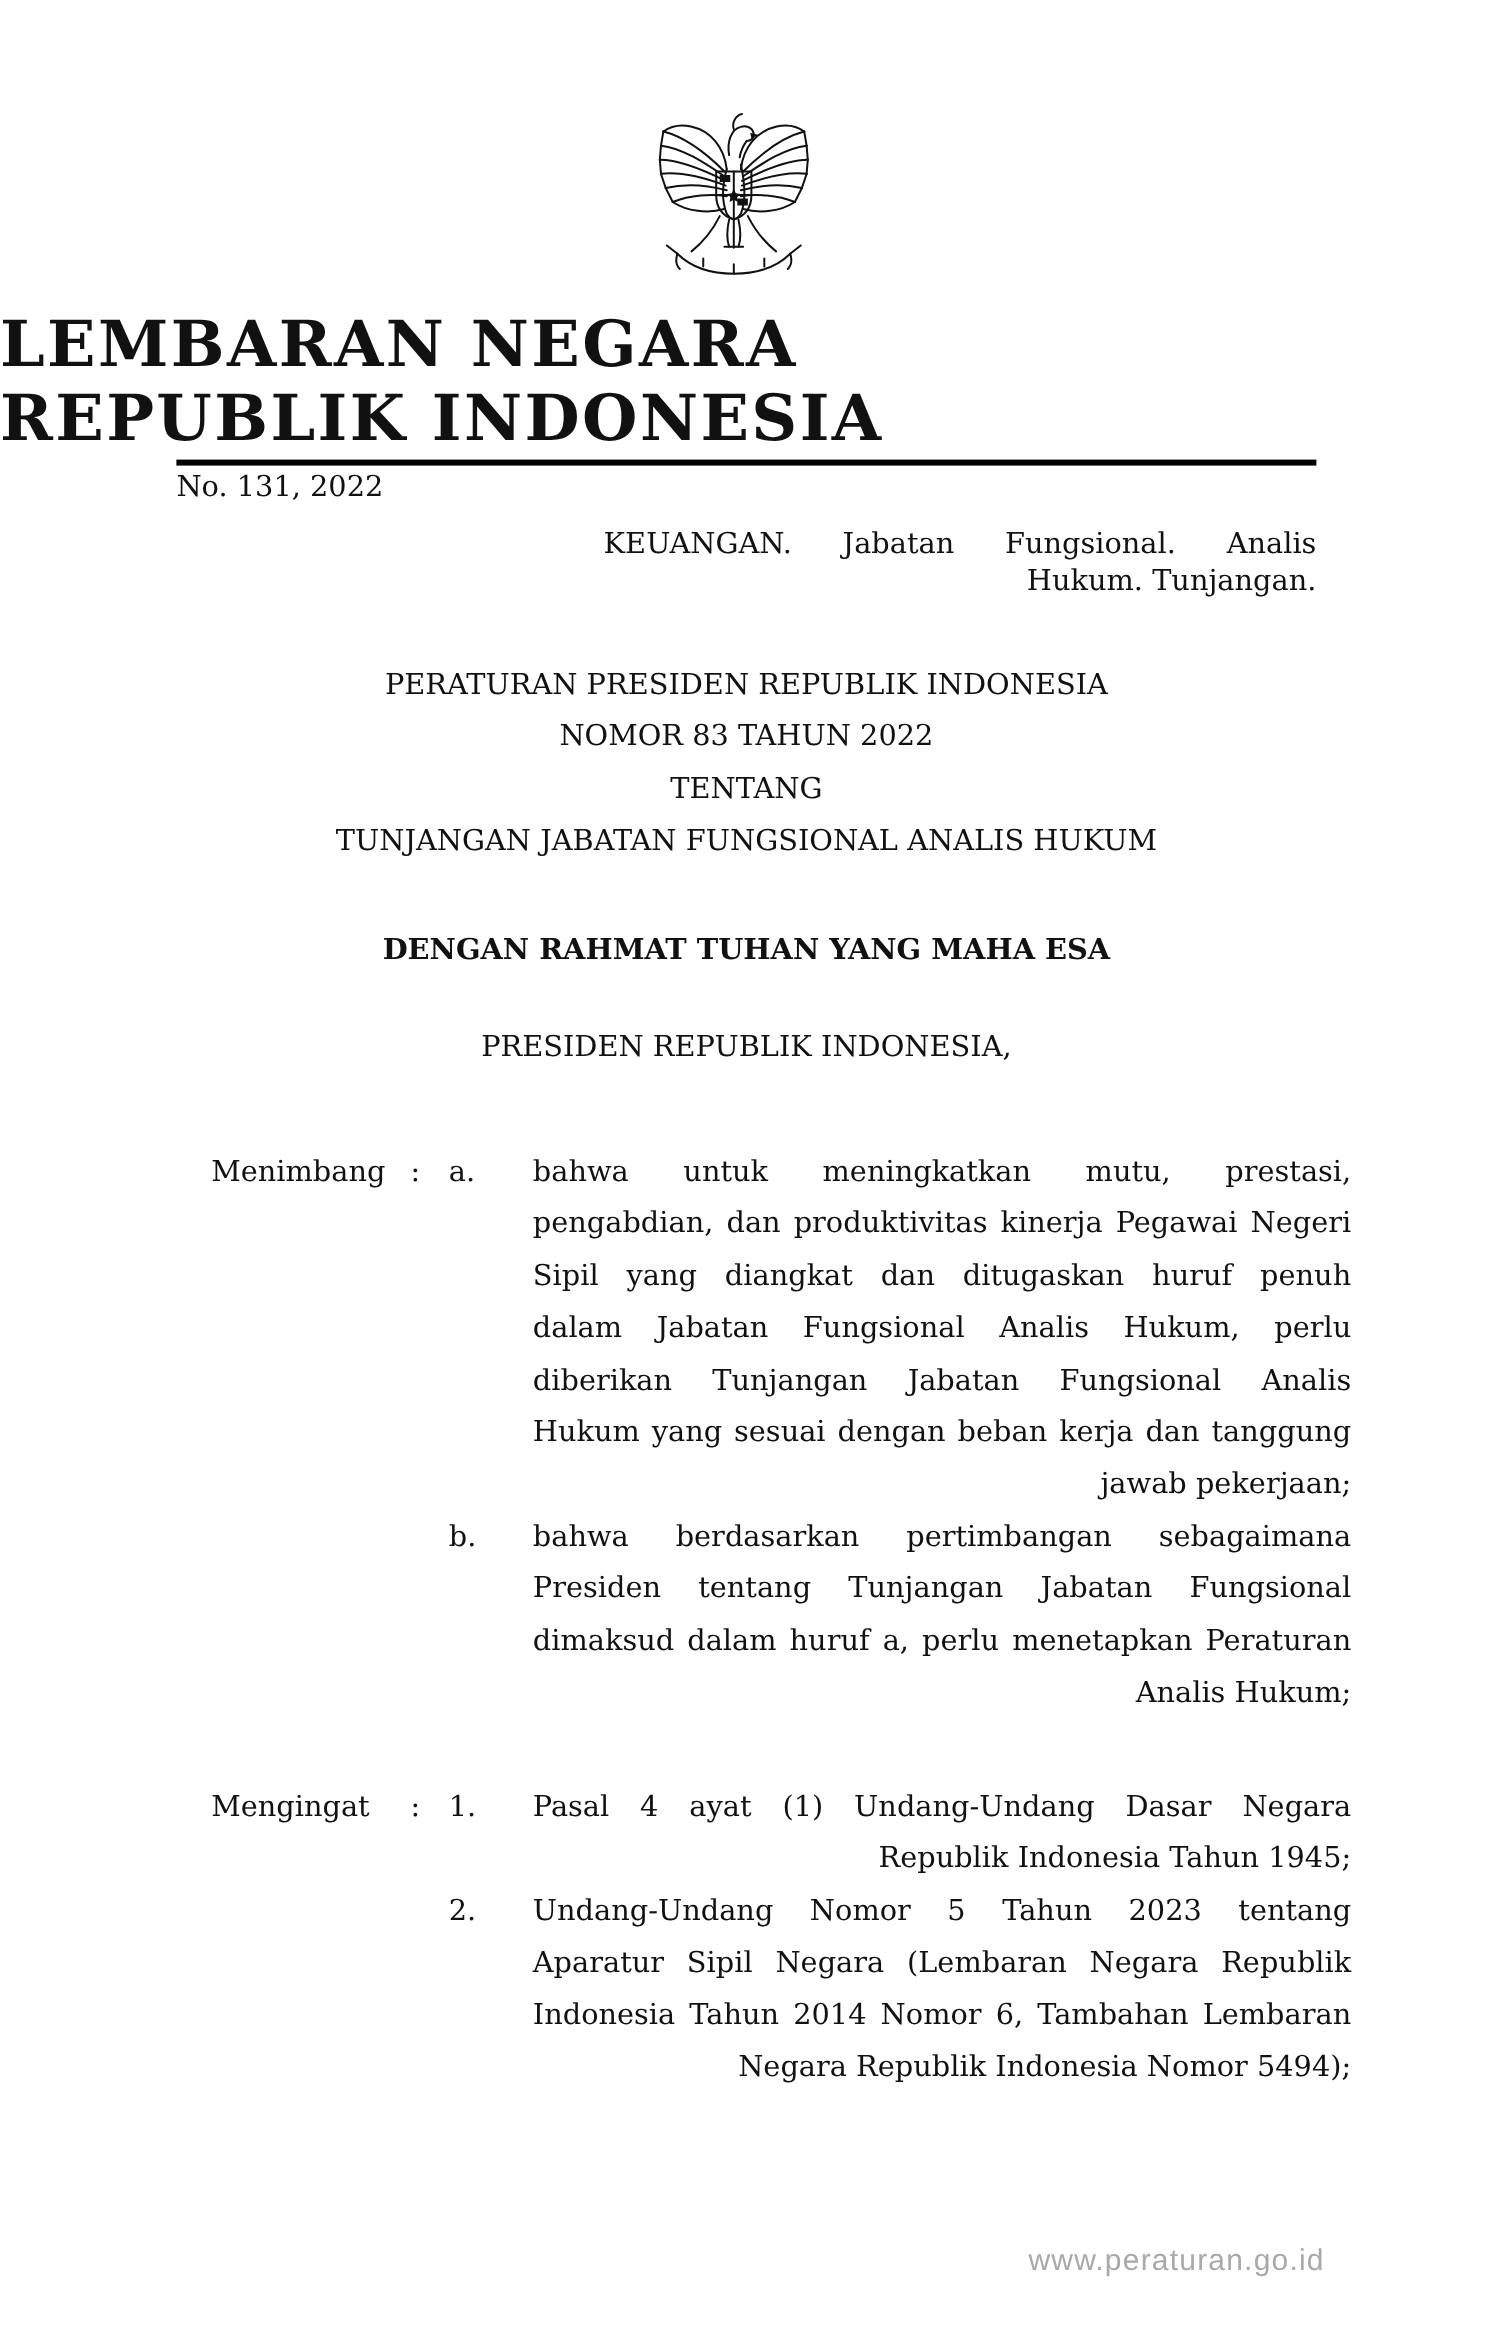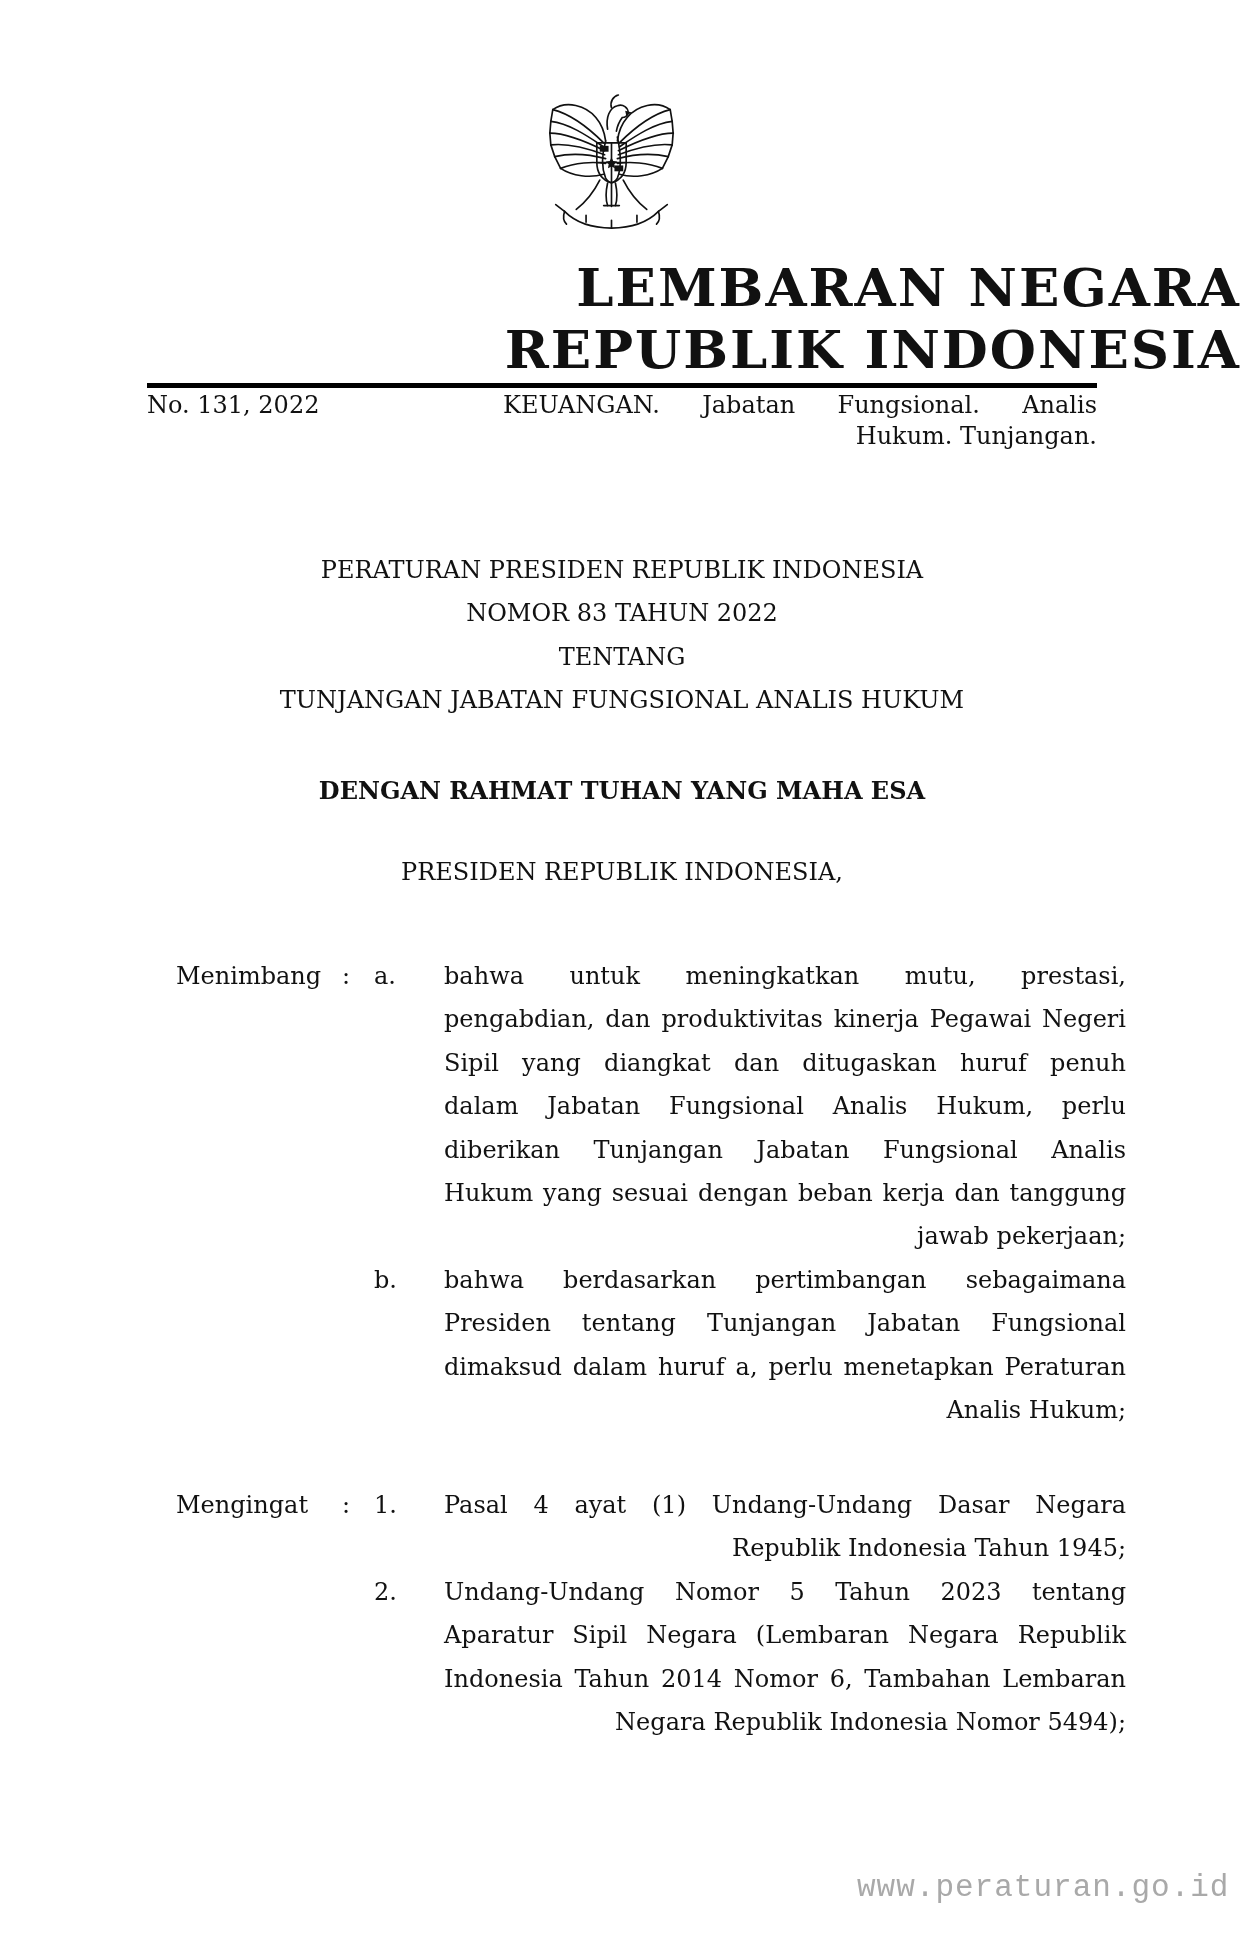--- a/index.html
+++ b/index.html
@@ -10,30 +10,30 @@
     background:#ffffff;
     color:#111;
     font-family:"DejaVu Serif", serif;
     overflow:hidden;
   }
   
   .emblem{position:absolute;top:86px;left:543px;width:137px;height:152px;}
   
   .masthead{
     position:absolute;top:256px;left:0;width:1241px;
-    text-align:right;font-weight:bold;font-size:53px;line-height:62px;
+    text-align:left;font-weight:bold;font-size:53px;line-height:62px;
     letter-spacing:2px;
   }
   .rule{position:absolute;top:383px;left:147px;width:950px;height:5px;background:#000;}
   .issue-row{
     position:absolute;top:390px;left:147px;width:950px;
     display:flex;font-size:24px;line-height:31px;
   }
   .issue-no{width:356px;flex:0 0 356px;}
-  .issue-subject{flex:1;}
+  .issue-subject{flex:1;margin-top:48px;}
   .jline{text-align:justify;text-align-last:justify;}
   .lline{text-align:right;}
   
   .headings{
     position:absolute;top:515px;left:147px;width:950px;
     text-align:center;font-size:24px;line-height:43.4px;margin-top:34px;
   }
   .headings .invocation{margin-top:46px;font-weight:bold;}
   .headings .authority{margin-top:39px;}
   
@@ -41,22 +41,22 @@
     position:absolute;left:147px;width:950px;
     display:grid;grid-template-columns:166px 32px 70px 1fr;
     font-size:24px;line-height:43.4px;margin-left:29px;
   }
   .consider .cell{align-self:start;}
   .menimbang{top:955px;}
   .mengingat{top:1484px;}
   
   .watermark{
     position:absolute;top:1870px;left:857px;
-    font-family:Liberation Mono, monospace;
-    font-size:31px;color:#a9a9a9;letter-spacing:1px;
+    font-family:Liberation Sans, sans-serif;
+    font-size:25px;color:#a9a9a9;letter-spacing:1px;
   }
   svg .ln{stroke:#111;fill:none;stroke-width:1.7;stroke-linecap:round;}
   svg .fl{fill:#111;stroke:none;}
 </style>
 </head>
 <body>
 
 <div class="page">
 
   <div class="emblem">

